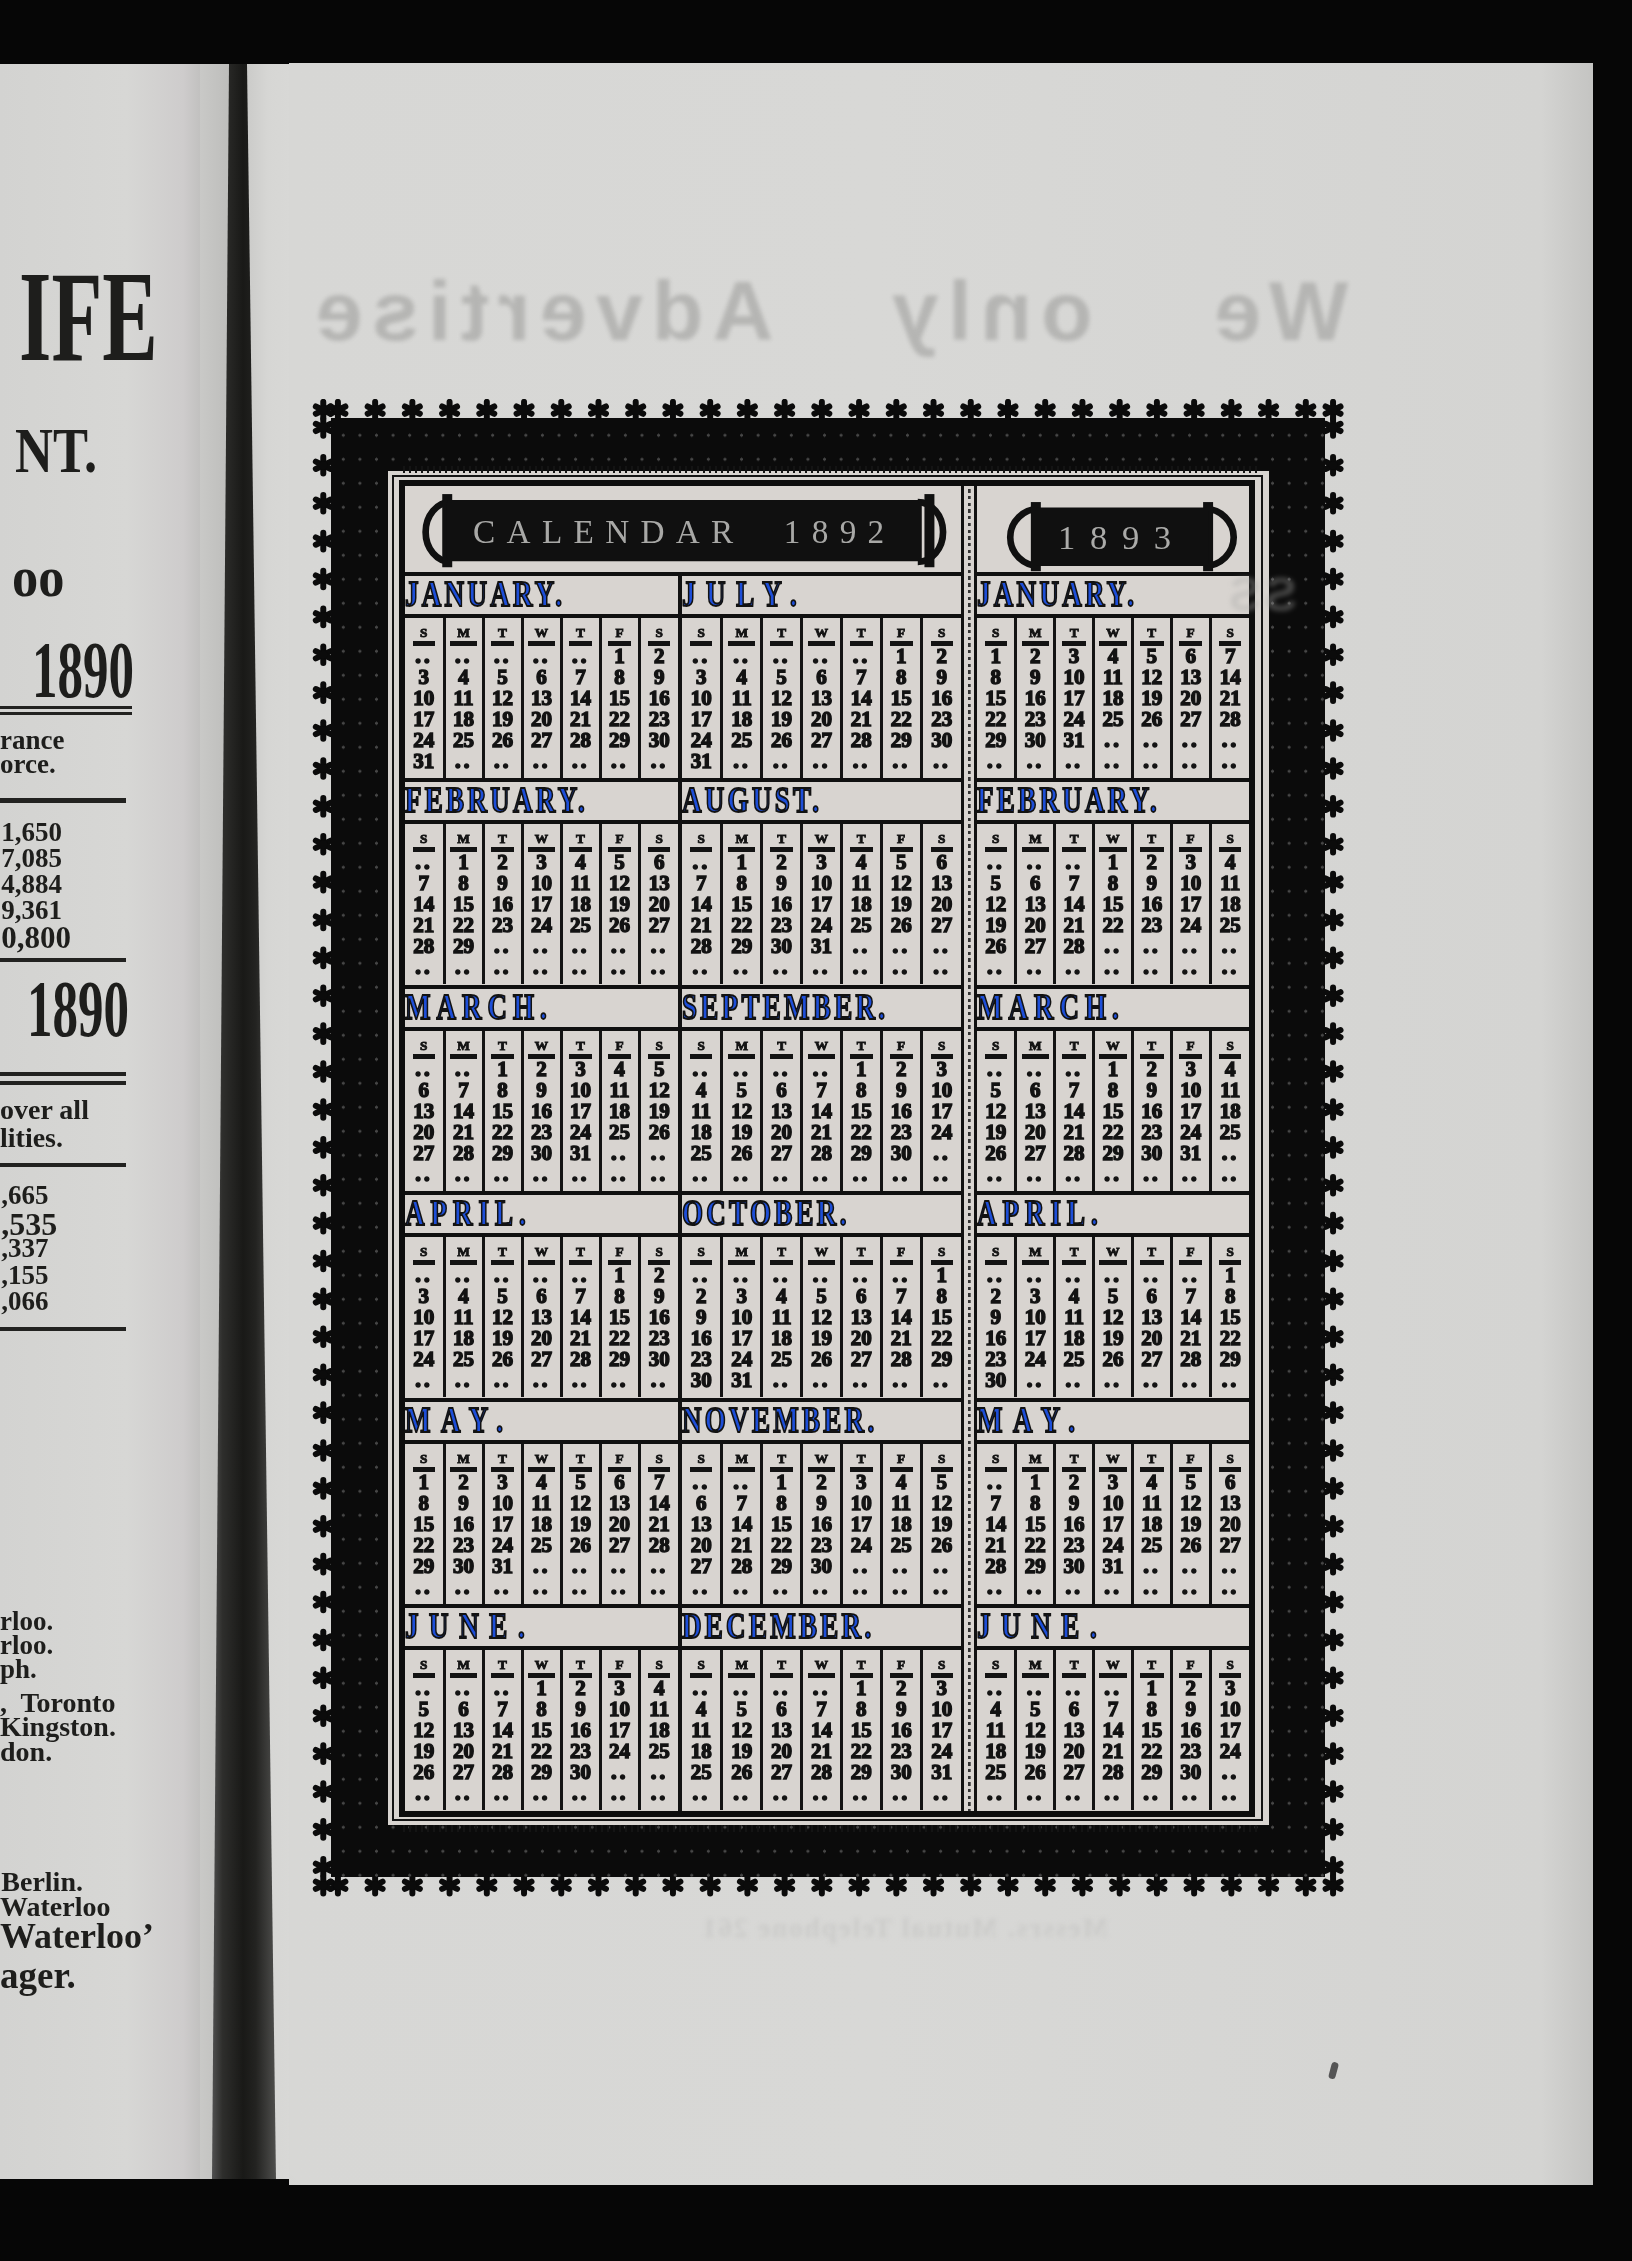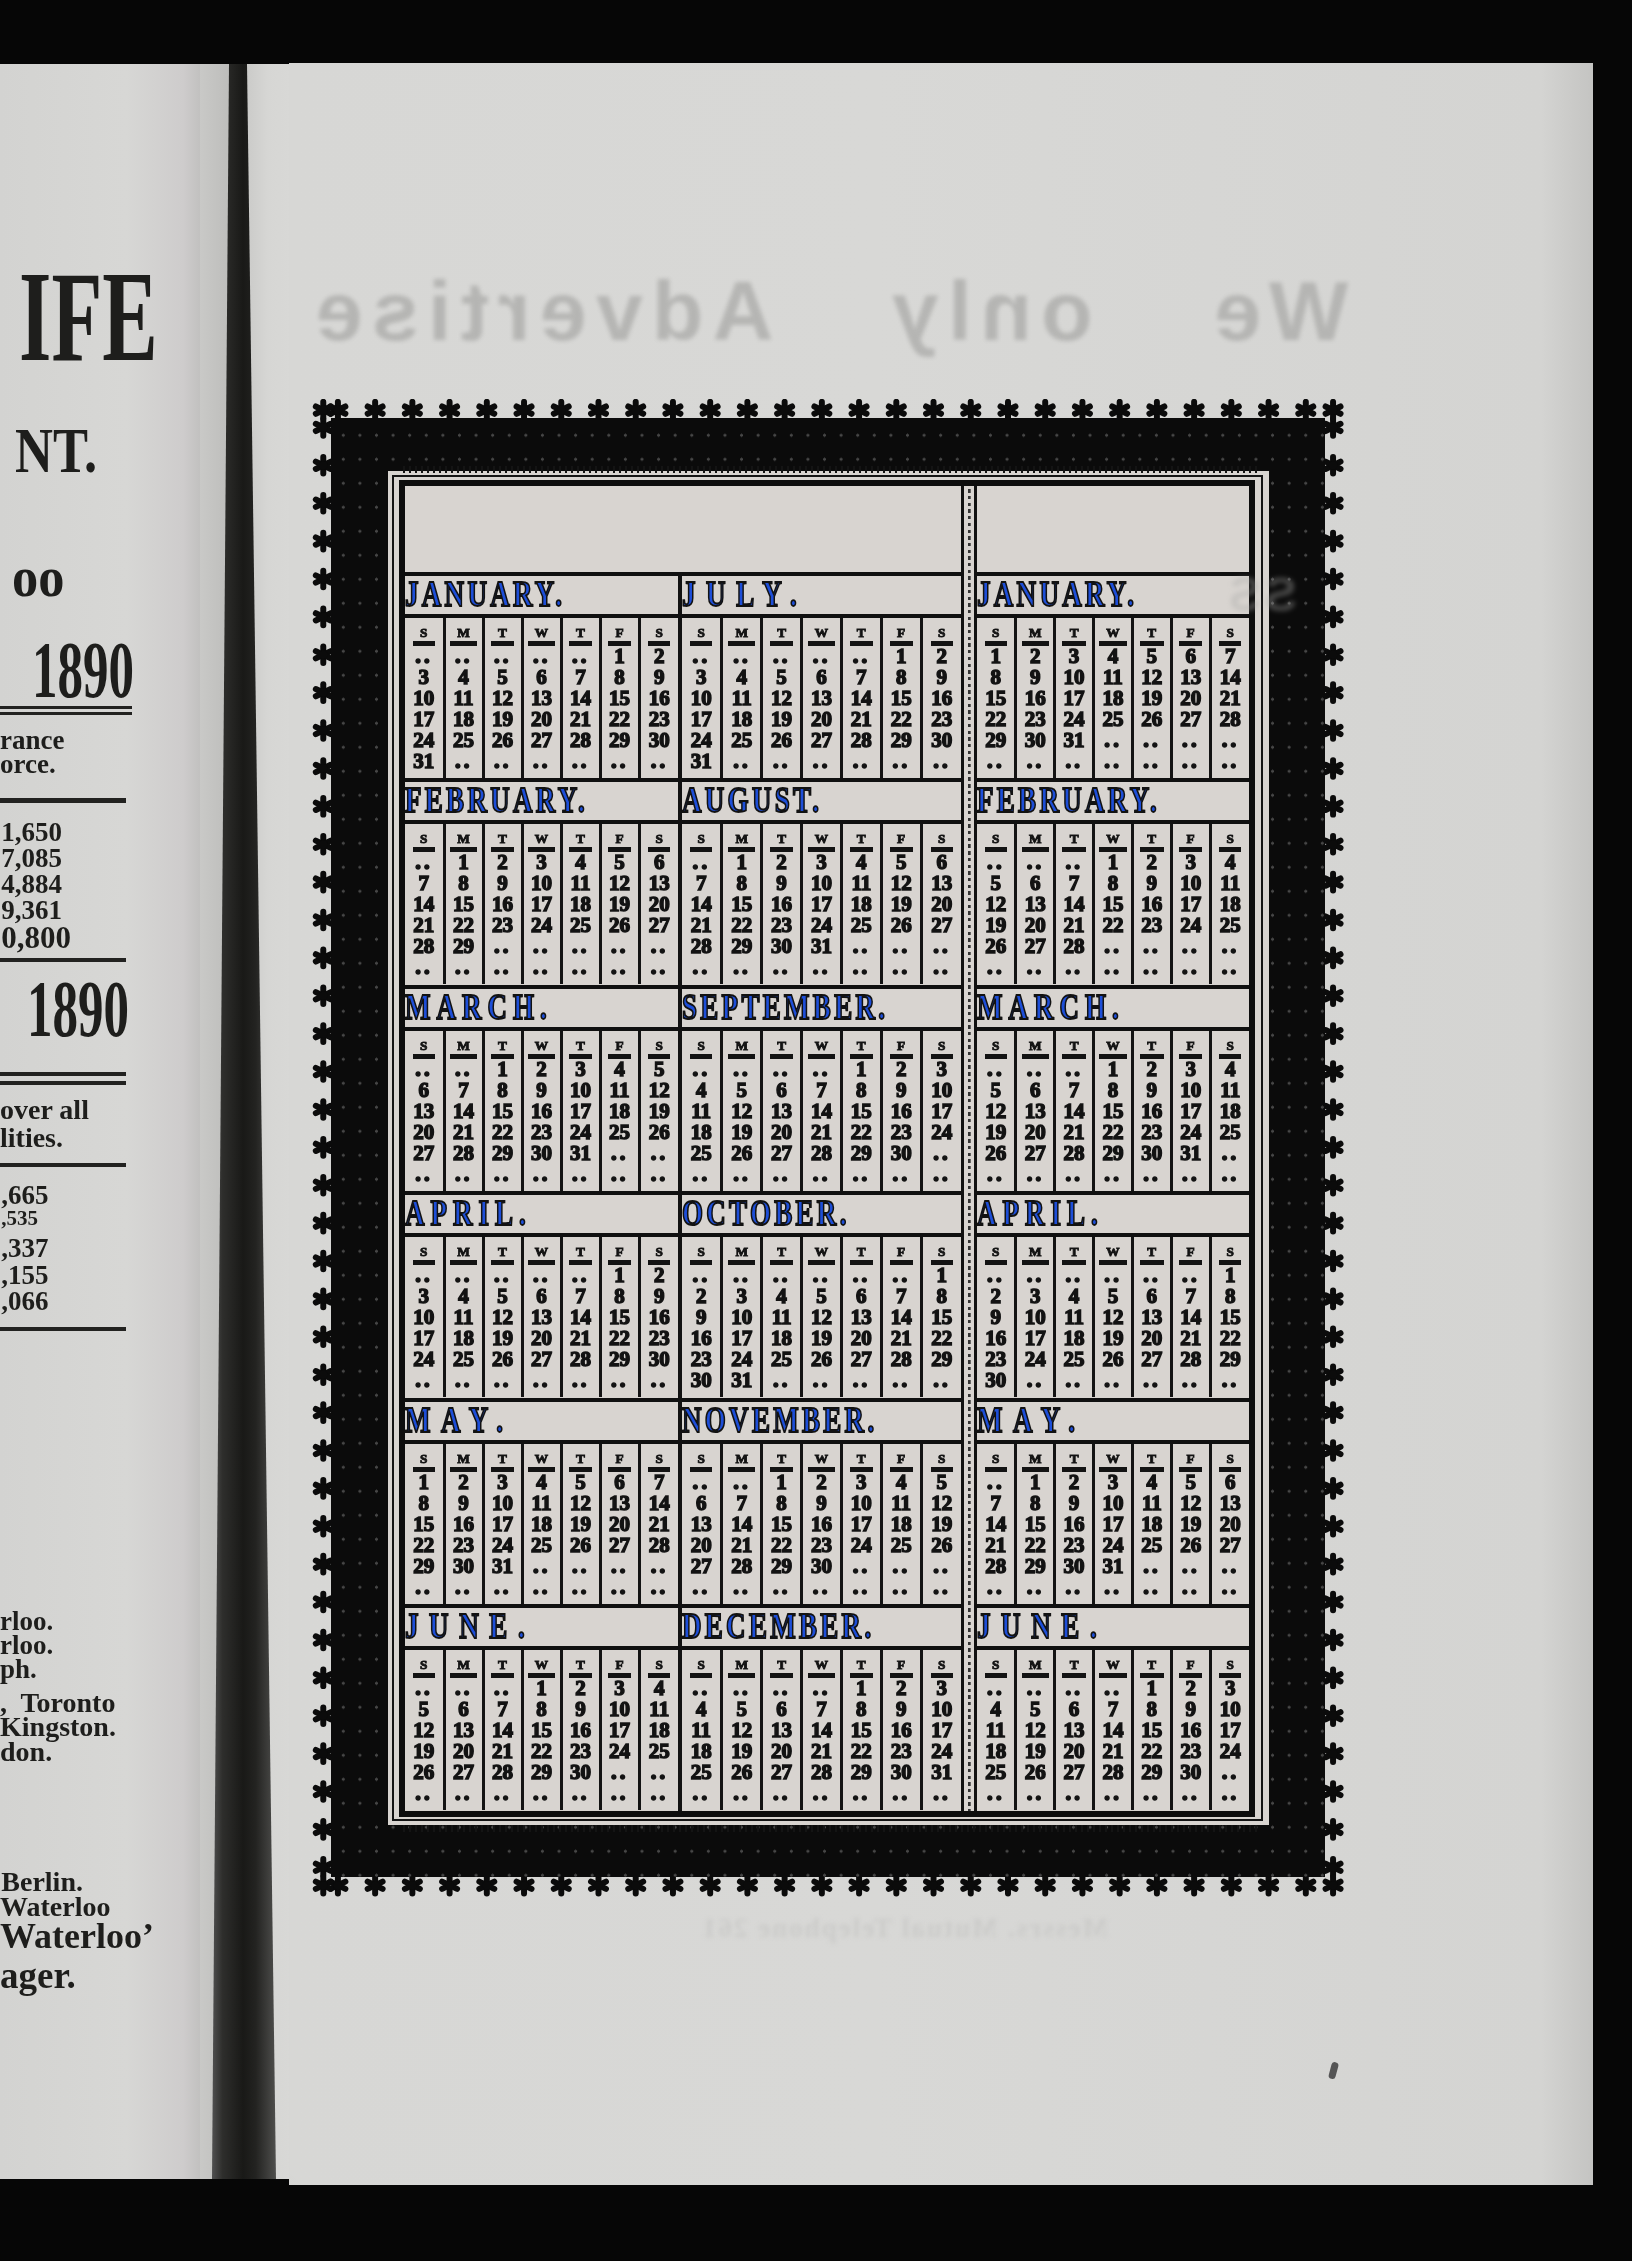--- a/index.html
+++ b/index.html
@@ -55,21 +55,21 @@
 
 <div class="a rule" style="left:0;top:1072px;width:126px;height:4px"></div>
 <div class="a rule" style="left:0;top:1081px;width:126px;height:4px"></div>
 
 <div class="a lp-t" style="left:0px;top:1094px;font-size:28px;font-weight:bold;letter-spacing:0px;transform:scaleX(1.00);transform-origin:0 0">over all</div>
 <div class="a lp-t" style="left:0px;top:1122px;font-size:28px;font-weight:bold;letter-spacing:0px;transform:scaleX(1.00);transform-origin:0 0">lities.</div>
 
 <div class="a rule" style="left:0;top:1163px;width:126px;height:4px"></div>
 
 <div class="a lp-t" style="left:1.3px;top:1180px;font-size:27px;font-weight:bold;letter-spacing:0px;transform:scaleX(1.00);transform-origin:0 0">,665</div>
-<div class="a lp-t" style="left:1.3px;top:1206px;font-size:21px;font-weight:bold;letter-spacing:0px;transform:scaleX(1.00);transform-origin:0 0">,535</div>
+<div class="a lp-t" style="left:1.3px;top:1206px;font-size:32px;font-weight:bold;letter-spacing:0px;transform:scaleX(1.00);transform-origin:0 0">,535</div>
 <div class="a lp-t" style="left:1.3px;top:1233px;font-size:27px;font-weight:bold;letter-spacing:0px;transform:scaleX(1.00);transform-origin:0 0">,337</div>
 <div class="a lp-t" style="left:1.3px;top:1260px;font-size:27px;font-weight:bold;letter-spacing:0px;transform:scaleX(1.00);transform-origin:0 0">,155</div>
 <div class="a lp-t" style="left:1.3px;top:1286px;font-size:27px;font-weight:bold;letter-spacing:0px;transform:scaleX(1.00);transform-origin:0 0">,066</div>
 
 <div class="a rule" style="left:0;top:1327px;width:126px;height:4px"></div>
 
 <div class="a lp-t" style="left:0px;top:1606px;font-size:27px;font-weight:bold;letter-spacing:0px;transform:scaleX(1.00);transform-origin:0 0">rloo.</div>
 <div class="a lp-t" style="left:0px;top:1630px;font-size:27px;font-weight:bold;letter-spacing:0px;transform:scaleX(1.00);transform-origin:0 0">rloo.</div>
 <div class="a lp-t" style="left:0px;top:1654px;font-size:27px;font-weight:bold;letter-spacing:0px;transform:scaleX(1.00);transform-origin:0 0">ph.</div>
 
@@ -249,20 +249,38 @@
 <div class="a" style="left:82px;top:72px;width:881px;height:1354px;background:#d8d4d0"></div>
 
 <div class="a" style="box-sizing:border-box;left:86px;top:76px;width:871px;height:1346px;border:2.7px solid #141414"></div>
 
 <div class="a" style="left:97px;top:67px;width:857px;height:6.7px;background:repeating-linear-gradient(90deg,#141414 0 2px,rgba(0,0,0,0) 2px 6px)"></div>
 
 <div class="a" style="left:97px;top:1426px;width:857px;height:6.7px;background:repeating-linear-gradient(90deg,#141414 0 2px,rgba(0,0,0,0) 2px 6px)"></div>
 
 <div class="a" style="box-sizing:border-box;left:93px;top:81px;width:856px;height:1337px;background:#d8d4d0;border:6px solid #0d0d0d">
 
+<div class="a" style="left:0;top:0;width:844px;height:86px">
+
+<svg class="a" style="left:0;top:0" width="844" height="86" viewBox="0 0 1269 129">
+<path d="M 69 24 A 38 45 0 0 0 69 114" fill="none" stroke="#101010" stroke-width="10"></path>
+          <path d="M 771 24 A 38 45 0 0 1 771 114" fill="none" stroke="#101010" stroke-width="10"></path>
+          <rect x="56" y="12" width="15" height="110" fill="#101010"></rect>
+          <rect x="781" y="12" width="15" height="110" fill="#101010"></rect>
+          <rect x="63" y="21" width="714" height="92" rx="5" fill="#101010"></rect>
+          <text x="420" y="86" text-anchor="middle" font-family="Liberation Serif" font-size="50" letter-spacing="17" fill="#a8a8a6">CALENDAR&nbsp; 1892</text>
+
+<path d="M 954 34 A 44 43 0 0 0 954 120" fill="none" stroke="#101010" stroke-width="10"></path>
+          <path d="M 1202 34 A 44 43 0 0 1 1202 120" fill="none" stroke="#101010" stroke-width="10"></path>
+          <rect x="941" y="24" width="15" height="104" fill="#101010"></rect>
+          <rect x="1200" y="24" width="15" height="104" fill="#101010"></rect>
+          <rect x="948" y="32" width="260" height="88" rx="5" fill="#101010"></rect>
+          <text x="1078" y="95" text-anchor="middle" font-family="Liberation Serif" font-size="52" letter-spacing="22" fill="#ababa9">1893</text>
+</svg>
+</div>
 
 <div class="a" style="left:273px;top:86px;width:4px;height:1239px;background:#111"></div>
 
 <div class="a" style="box-sizing:border-box;left:556px;top:0;width:16px;height:1325px;border-left:3.3px solid #111;border-right:3.3px solid #111;background:repeating-linear-gradient(180deg,rgba(0,0,0,0) 0 3.3px,#333 3.3px 6.7px) center/2.7px 100% no-repeat"></div>
 <div class="a month" style="left:0px;top:86px;width:273px;height:207px">
         <div class="mt" style="letter-spacing:3.3px"><span>JANUARY.</span></div>
         <table class="mg">
           <tbody>
             <tr class="hd">
               <td class="c0"><span>S</span></td>

